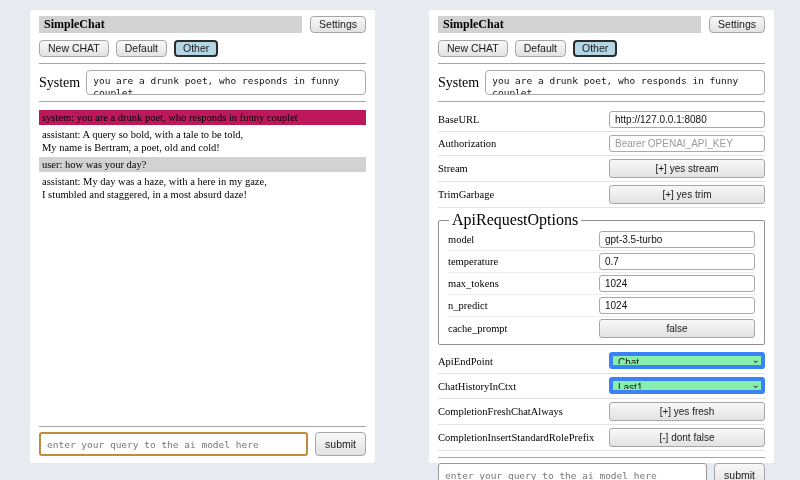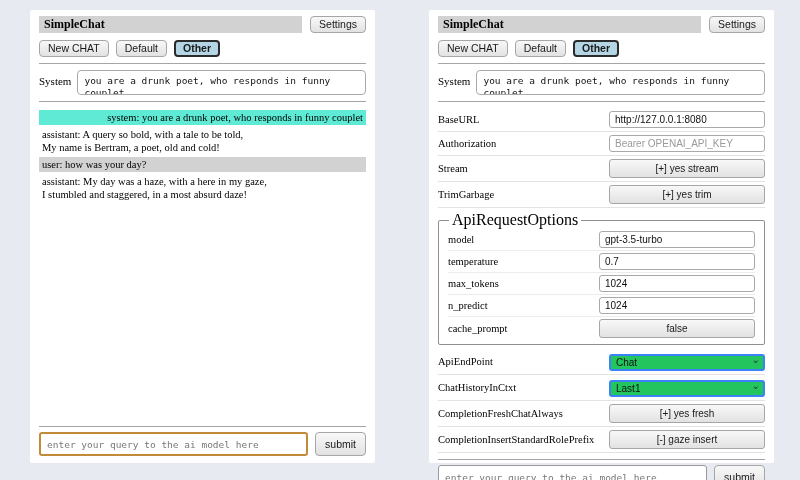--- a/index.html
+++ b/index.html
@@ -44,26 +44,25 @@
     padding:1px 8px;
     line-height:13px;
     cursor:pointer;
     white-space:nowrap;
   }
   .session-row { display:flex; gap:7px; margin-top:7px; }
   .btn.active {
     background:#b4d6e4;
     border:2px solid #2b2b2b;
     padding:0 7px;
-    font-weight:bold;
   }
   hr.sep { border:none; border-top:1px solid #a5a5a5; margin:6px 0 5px; }
 
   .system-row { display:flex; gap:6px; margin:1px 0 0; }
-  .system-label { font-size:11px; padding-top:5px; color:#000; }
+  .system-label { font-size:14px; padding-top:5px; color:#000; }
   textarea.system {
     flex:1;
     height:25px;
     resize:none;
     font-family:"DejaVu Sans Mono", monospace;
     font-size:9.5px;
     line-height:12px;
     border:1px solid #aaaaaa;
     border-radius:4px;
     padding:4px 6px;
@@ -73,21 +72,21 @@
 
   .chat-area { flex:1; overflow:hidden; margin-top:3px; }
   .msg {
     font-size:10.5px;
     line-height:13px;
     margin-bottom:2px;
     padding:1px 3px;
     white-space:pre-line;
     color:#000;
   }
-  .msg-system { background:#5eead4;text-align:right; }
+  .msg-system { background:#be185d; }
   .msg-user   { background:#d2d2d2; }
   .msg-assistant { background:transparent; }
 
   .settings-area { flex:1; margin-top:1px; }
   .srow {
     display:flex;
     align-items:center;
     justify-content:space-between;
     padding:3px 0;
     border-bottom:1px solid #e3e3e3;
@@ -117,25 +116,25 @@
   fieldset.api .srow { padding:2px 0; border-bottom:1px solid #ececec; min-height:22px; }
   fieldset.api .srow:last-child { border-bottom:none; }
 
   .select-wrap { position:relative; width:156px; }
   select.setting {
     width:100%;
     appearance:none;
     -webkit-appearance:none;
     font-family:"Liberation Sans", sans-serif;
     font-size:10px;
-    border:2px solid #3b82f6;
+    border:4px solid #3b82f6;
     border-radius:3px;
     padding:1px 16px 1px 5px;
     height:17px;
-    background:#22c55e;
+    background:#86efac;
     color:#111;
   }
   .chev {
     position:absolute; right:5px; top:2px;
     font-size:10px; line-height:12px;
     color:#333; pointer-events:none;
     font-family:"DejaVu Sans", sans-serif;
   }
 
   .footer { margin-top:auto; }
@@ -289,21 +288,21 @@
       </span>
     </div>
 
     <div class="srow">
       <span class="slabel">CompletionFreshChatAlways</span>
       <button class="btn wide">[+] yes fresh</button>
     </div>
 
     <div class="srow">
       <span class="slabel">CompletionInsertStandardRolePrefix</span>
-      <button class="btn wide">[-] gaze insert</button>
+      <button class="btn wide">[-] dont false</button>
     </div>
 
   </div>
 
   <div class="footer">
     <hr class="sep">
     <div class="query-row">
       <input class="query" type="text" placeholder="enter your query to the ai model here" style="">
       <button class="btn submit-btn">submit</button>
     </div>

